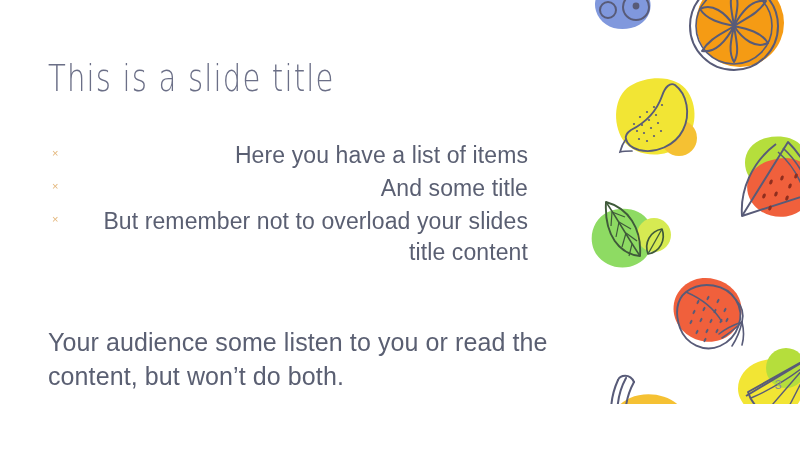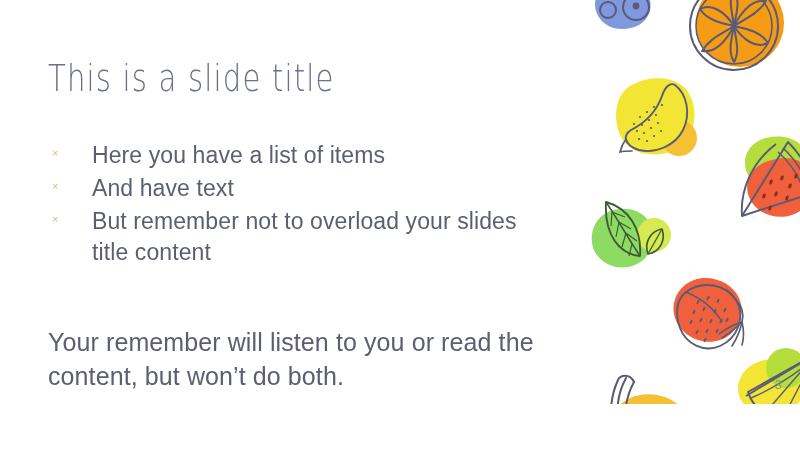--- a/index.html
+++ b/index.html
@@ -62,20 +62,21 @@
     position: absolute;
     left: 4px;
     top: 8px;
     font-size: 11px;
     line-height: 11px;
     color: #e3b579;
     font-weight: 400;
   }
   #bullet-list li .bullet-text {
     display: block;
+    text-align: right;
   }
 
   #closing-paragraph {
     position: absolute;
     left: 48px;
     top: 325px;
     width: 500px;
     font-size: 25px;
     line-height: 34px;
     color: #5a5f72;
@@ -112,29 +113,29 @@
 
     <div id="slide-title">This is a slide title</div>
 
     <ul id="bullet-list">
       <li>
         <span class="bullet-mark">×</span>
         <span class="bullet-text">Here you have a list of items</span>
       </li>
       <li>
         <span class="bullet-mark">×</span>
-        <span class="bullet-text">And have text</span>
+        <span class="bullet-text">And some title</span>
       </li>
       <li>
         <span class="bullet-mark">×</span>
         <span class="bullet-text">But remember not to overload your slides title content</span>
       </li>
     </ul>
 
-    <div id="closing-paragraph">Your remember will listen to you or read the content, but won’t do both.</div>
+    <div id="closing-paragraph">Your audience some listen to you or read the content, but won’t do both.</div>
   </div>
 
   <div id="decor-layer">
 
     <div class="decor" style="left:586px; top:-30px;">
       <svg width="80" height="75" viewBox="0 0 80 75">
         <path d="M30 16 C14 16 6 28 10 41 C14 55 30 62 45 58 C61 54 68 40 63 27 C58 15 44 14 30 16 Z" fill="#8098dd"></path>
         <circle cx="24" cy="16" r="11" fill="none" stroke="#585b78" stroke-width="2"></circle>
         <circle cx="22" cy="40" r="8" fill="none" stroke="#585b78" stroke-width="2"></circle>
         <circle cx="50" cy="37" r="13" fill="none" stroke="#585b78" stroke-width="2"></circle>

